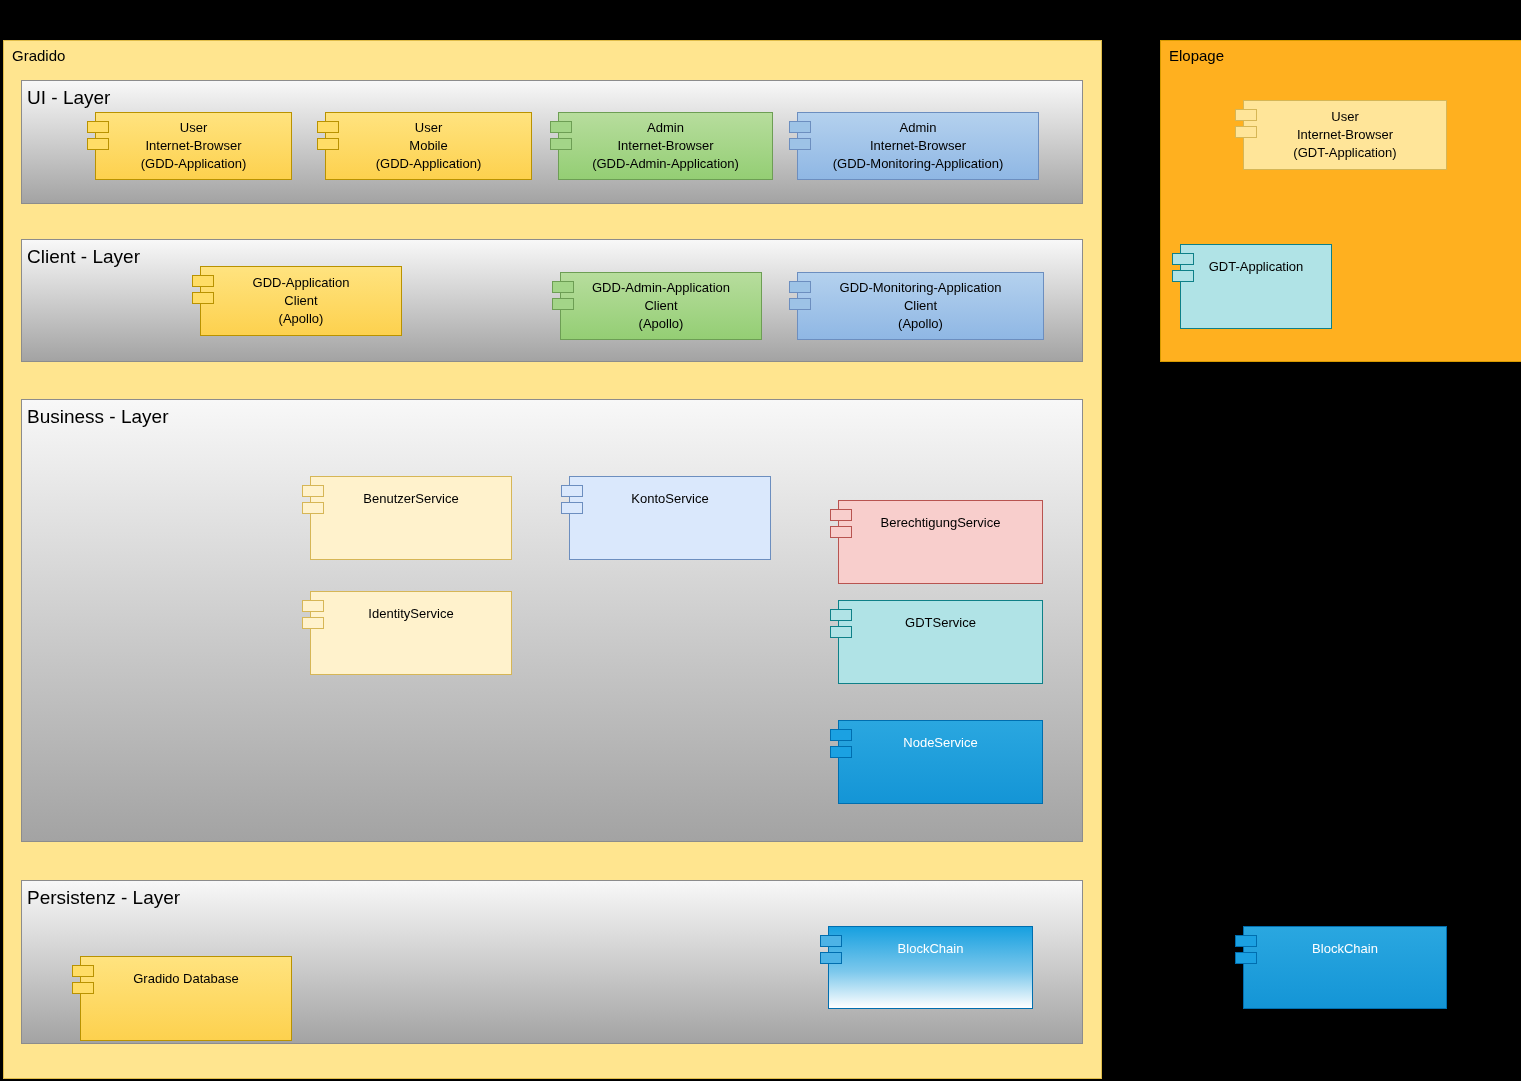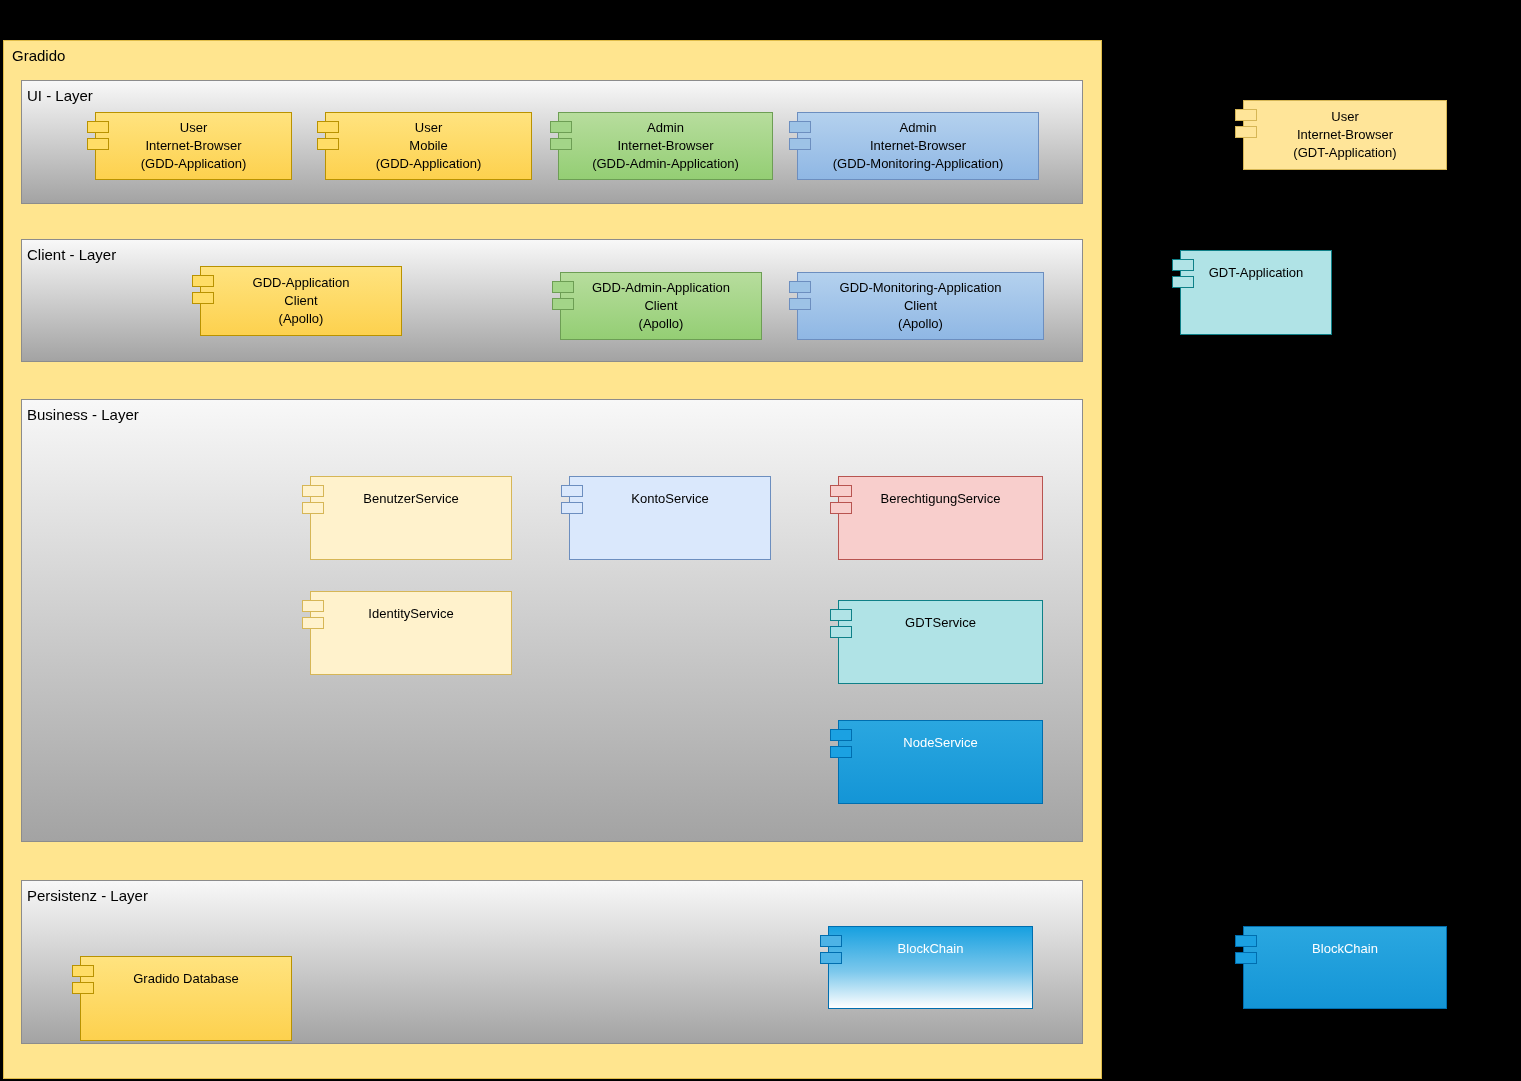--- a/index.html
+++ b/index.html
@@ -4,21 +4,21 @@
 <style>
   html,body{margin:0;padding:0;background:#000;}
   #root{position:relative;width:1521px;height:1081px;background:#000;
         font-family:"Liberation Sans",sans-serif;overflow:hidden;text-decoration:underline;}
 
   .group{position:absolute;}
   .gtitle{position:absolute;left:8px;top:6px;font-size:15px;color:#000;}
 
   .layer{position:absolute;background:linear-gradient(180deg,#f8f8f8 0%,#d2d2d2 45%,#a3a3a3 100%);
          border:1px solid #8c8c8c;}
-  .ltitle{position:absolute;left:5px;top:6px;font-size:15px;color:#000;}
+  .ltitle{position:absolute;left:5px;top:6px;font-size:19px;color:#000;}
 
   .cmp{position:absolute;border:1px solid #000;display:flex;justify-content:center;
        align-items:center;text-align:center;font-size:13px;color:#000;}
   .cmp .lbl{white-space:pre-line;line-height:18px;padding:0 4px;}
   .cmp.top{align-items:flex-start;padding-top:13px;}
 
   .tabs{position:absolute;left:-9px;top:8px;width:20px;}
   .tabs i{display:block;width:20px;height:10px;margin-bottom:5px;}
 
   
@@ -29,21 +29,21 @@
   .c-blue{background:linear-gradient(180deg,#b4d1ee,#8fb7e4);border-color:#6c8ebf;}
   .c-blue .tabs i{background:#9dc3e6;border:1px solid #6c8ebf;}
   .c-lyellow{background:#fff2cc;border-color:#d6b656;}
   .c-lyellow .tabs i{background:#fff2cc;border:1px solid #d6b656;}
   .c-payellow{background:#ffe599;border-color:#d6b656;}
   .c-payellow .tabs i{background:#ffe599;border:1px solid #d6b656;}
   .c-lgreen{background:#d5e8d4;border-color:#82b366;}
   .c-lgreen .tabs i{background:#d5e8d4;border:1px solid #82b366;}
   .c-lblue{background:#dae8fc;border-color:#6c8ebf;}
   .c-lblue .tabs i{background:#dae8fc;border:1px solid #6c8ebf;}
-  .c-pink{background:#f8cecc;border-color:#b85450;}
+  .c-pink{background:#f8cecc;border-color:#b85450;margin-top:24px;}
   .c-pink .tabs i{background:#f8cecc;border:1px solid #b85450;}
   .c-teal{background:#b0e3e6;border-color:#0e8088;}
   .c-teal .tabs i{background:#b0e3e6;border:1px solid #0e8088;}
   .c-bblue{background:linear-gradient(180deg,#2aa7e0,#1495d6);border-color:#006eaf;color:#fff;text-align:center;}
   .c-bblue .tabs i{background:#1ba1e2;border:1px solid #006eaf;}
   .c-bgrad{background:linear-gradient(180deg,#17a0e0 0%,#7cc8ec 55%,#ffffff 100%);border-color:#006eaf;color:#fff;}
   .c-bgrad .tabs i{background:#4db3e6;border:1px solid #006eaf;}
 
   
   #gradido{left:3px;top:40px;width:1097px;height:1037px;background:#ffe58f;border:1px solid #e0bc4a;}
@@ -53,20 +53,23 @@
 </style>
 </head>
 <body>
 
 <div id="root">
 
   <div class="group" id="gradido">
     <span class="gtitle">Gradido</span>
   </div>
 
+  <div class="group" id="elopage">
+    <span class="gtitle">Elopage</span>
+  </div>
 
 
   <div class="layer" style="left:21px;top:80px;width:1060px;height:122px">
     <span class="ltitle">UI - Layer</span>
   </div>
 
   <div class="layer" style="left:21px;top:239px;width:1060px;height:121px">
     <span class="ltitle">Client - Layer</span>
   </div>
 
@@ -217,21 +220,21 @@
   <div class="cmp c-payellow" style="left:1243px;top:100px;width:202px;height:68px">
     <span class="tabs">
         <i></i>
         <i></i>
       </span>
     <span class="lbl">User
 Internet-Browser
 (GDT-Application)</span>
   </div>
 
-  <div class="cmp c-teal top" style="left:1180px;top:250px;width:150px;height:70px">
+  <div class="cmp c-teal top" style="left:1180px;top:244px;width:150px;height:70px">
     <span class="tabs">
         <i></i>
         <i></i>
       </span>
     <span class="lbl">GDT-Application</span>
   </div>
 
 
   <div class="cmp c-bblue top" style="left:1243px;top:926px;width:202px;height:68px">
     <span class="tabs">

